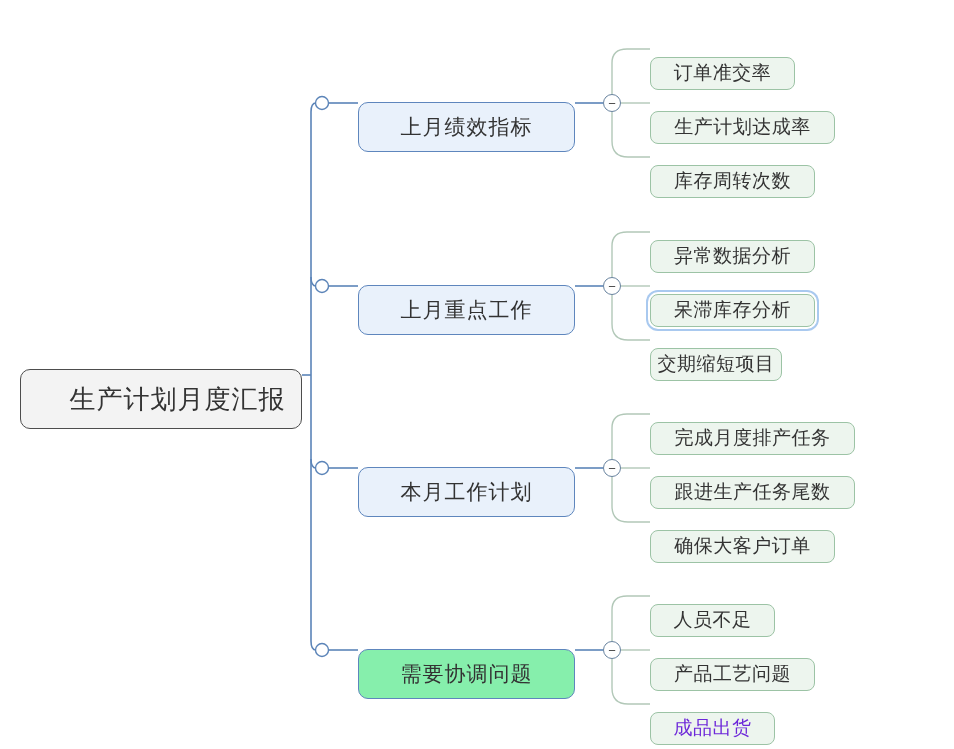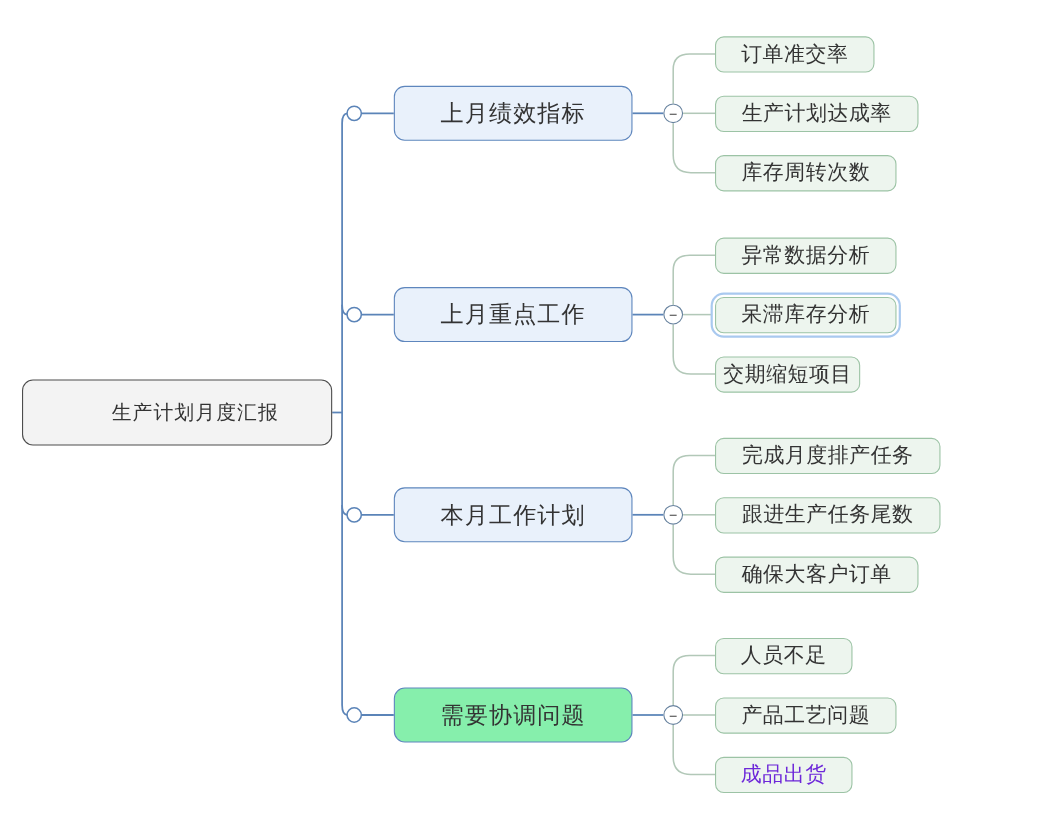--- a/index.html
+++ b/index.html
@@ -22,24 +22,25 @@
     pointer-events: none;
   }
   .node {
     position: absolute;
     display: flex;
     align-items: center;
     justify-content: center;
     box-sizing: border-box;
     white-space: nowrap;
     cursor: default;
+    margin-top: 24px;
   }
   .root-node {
     border-radius: 10px;
-    font-size: 18px;
+    font-size: 26px;
     letter-spacing: 1px;
     padding-left: 33px;
   }
   .branch-node {
     border-radius: 10px;
     font-size: 21px;
     letter-spacing: 1px;
   }
   .leaf-node {
     border-radius: 8px;

